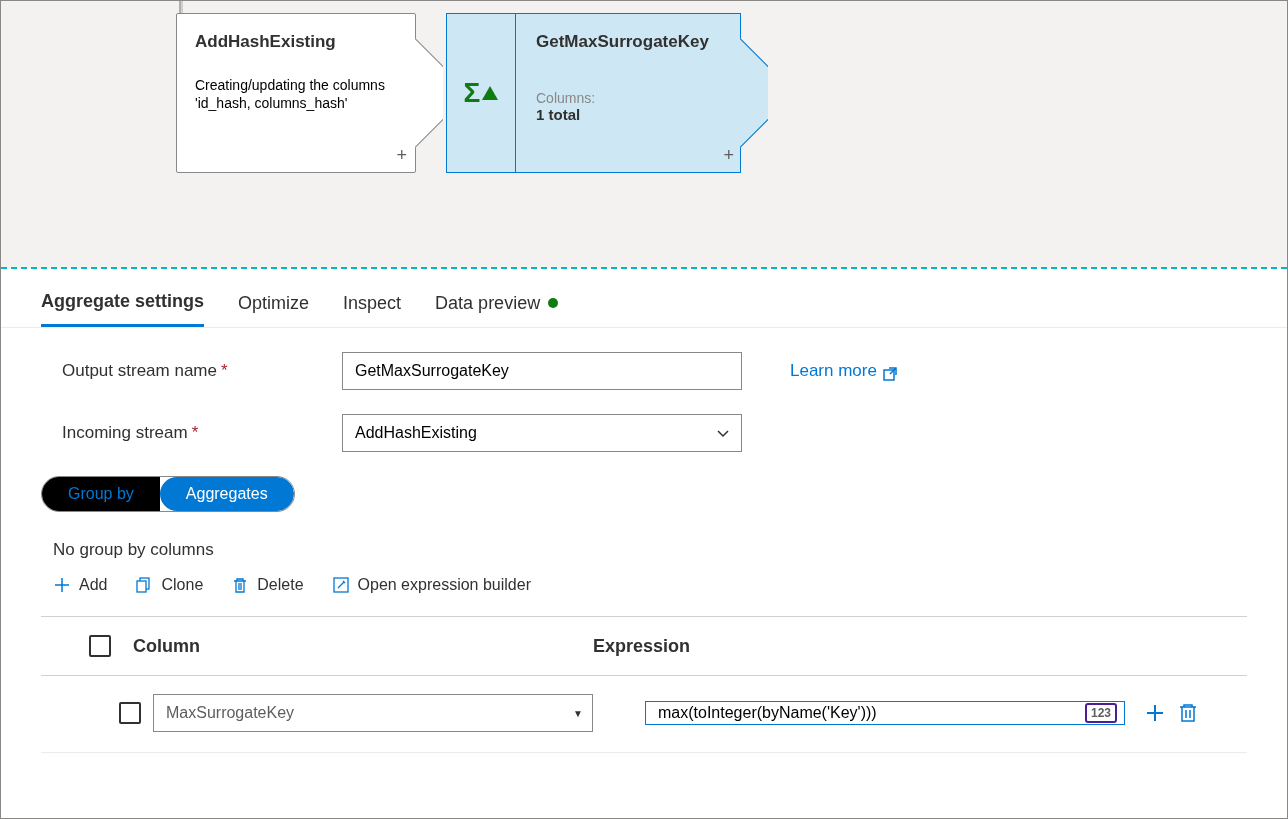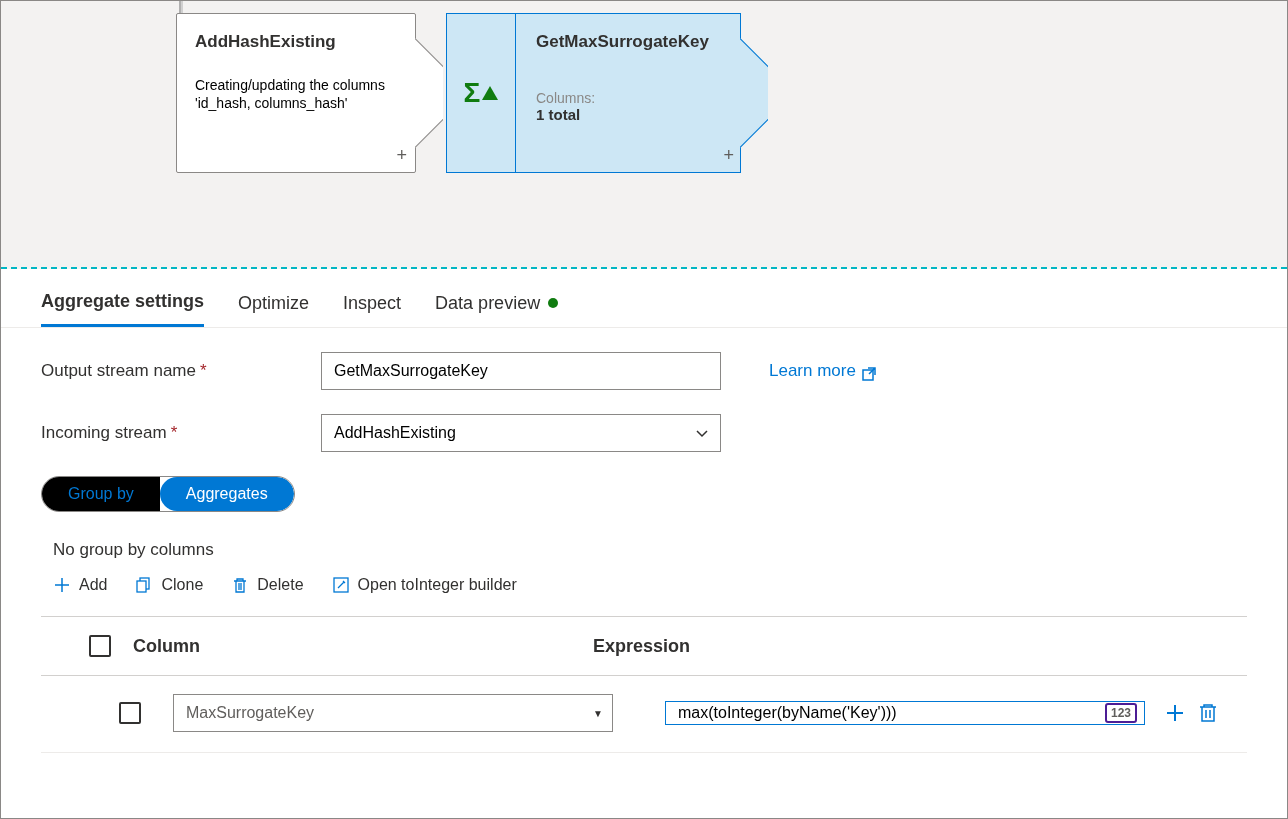--- a/index.html
+++ b/index.html
@@ -112,20 +112,21 @@
   }
   .tab.active { font-weight: 600; border-bottom: 3px solid #0078d4; }
   .green-dot { width: 10px; height: 10px; background: #107c10; border-radius: 50%; }
   
   
   .settings { padding: 0 40px; }
   .form-row {
     display: flex;
     align-items: center;
     margin-bottom: 24px;
+    margin-left: 21px;
   }
   .form-label { width: 280px; font-size: 17px; }
   .req { color: #a4262c; margin-left: 4px; }
   .text-input {
     width: 400px; height: 38px;
     border: 1px solid #8a8886;
     padding: 0 12px;
     font-size: 16px;
     background: #fff;
   }
@@ -202,21 +203,21 @@
   
   .table-row {
     display: flex;
     align-items: center;
     padding: 4px 0 20px 78px;
     border-bottom: 1px solid #edebe9;
   }
   .col-input-wrap {
     position: relative;
     width: 440px;
-    margin-left: 32px;
+    margin-left: 12px;
   }
   .col-input {
     width: 100%; height: 38px;
     border: 1px solid #8a8886;
     padding: 0 12px;
     font-size: 16px;
     color: #605e5c;
     background: #fff;
   }
   .col-caret { position: absolute; right: 10px; top: 50%; transform: translateY(-50%); font-size: 10px; }
@@ -358,21 +359,21 @@
       </span>
       <span>Delete</span>
     </div>
     <div class="tool-btn">
       <span class="tool-icon">
         <svg width="16" height="16" viewBox="0 0 16 16">
           <rect x="1" y="1" width="14" height="14" fill="none" stroke="#0078d4" stroke-width="1.3"></rect>
           <path d="M5 11 L11 5 M10 4 l2 2" fill="none" stroke="#0078d4" stroke-width="1.3"></path>
         </svg>
       </span>
-      <span>Open toInteger builder</span>
+      <span>Open expression builder</span>
     </div>
   </div>
   
   <div class="table-header">
     <div class="checkbox"></div>
     <div class="th-col">Column</div>
     <div class="th-exp">Expression</div>
   </div>
   
   <div class="table-row">

